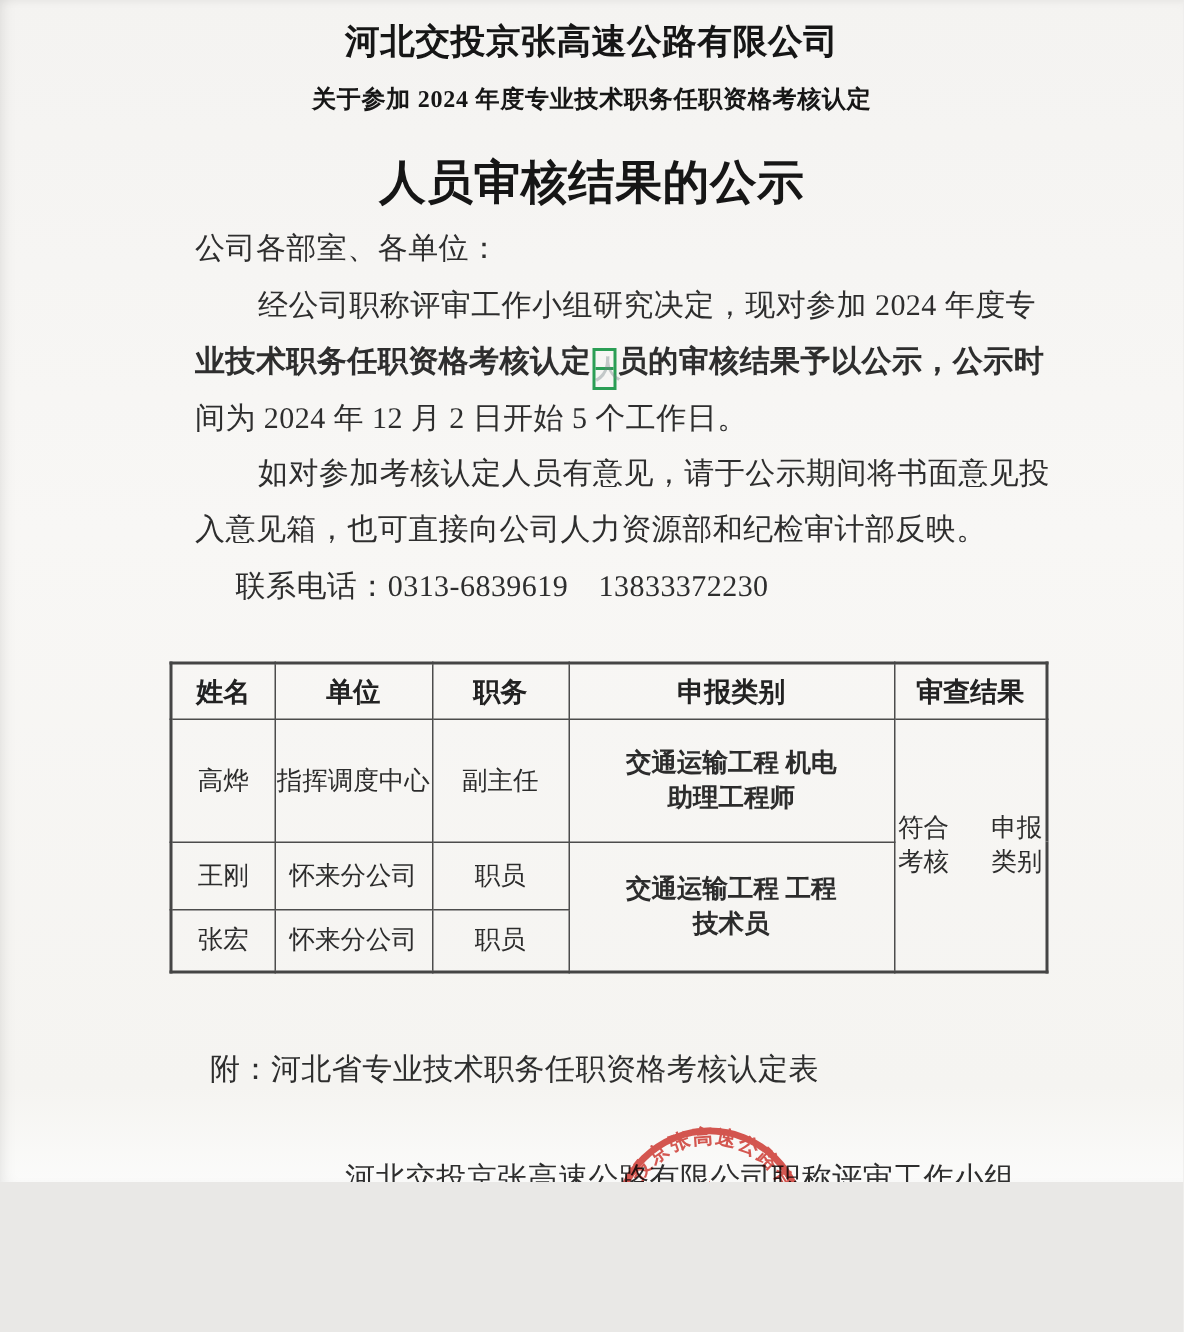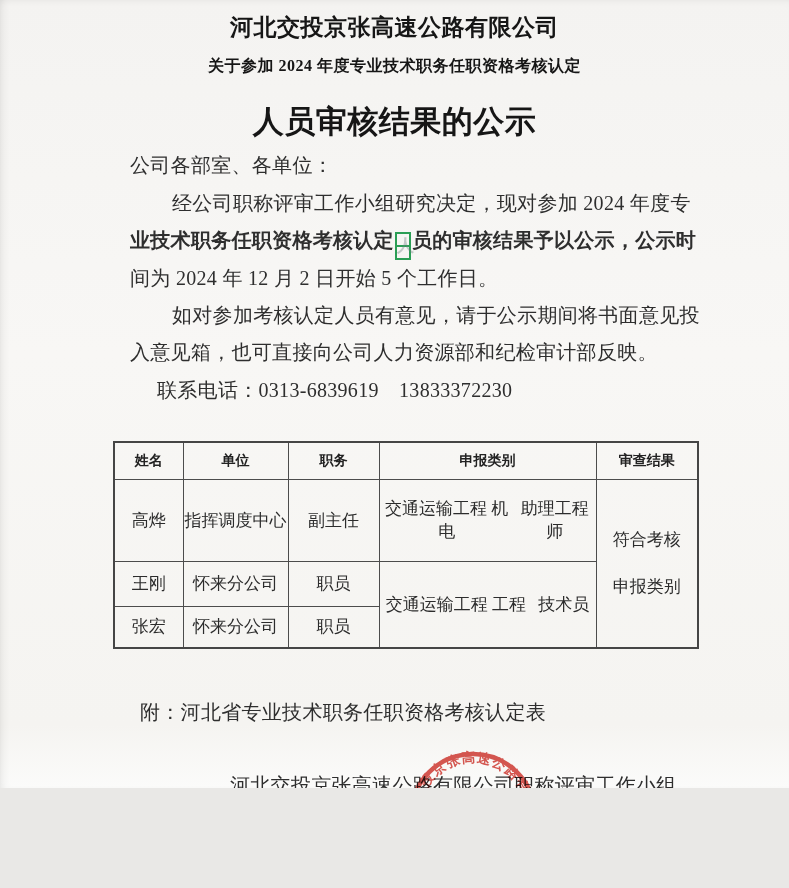--- a/index.html
+++ b/index.html
@@ -24,24 +24,24 @@
   }
   table.doc{
     position:absolute;left:113px;top:441px;border-collapse:collapse;table-layout:fixed;
     width:584px;font-family:"Liberation Serif", serif;
   }
   table.doc th, table.doc td{
     border:1px solid #4c4c4c;text-align:center;vertical-align:middle;
     padding:0;color:#2c2c2c;overflow:hidden;
   }
   table.doc{border:2px solid #454545;}
-  table.doc th{font-size:14px;font-weight:700;color:#222;}
+  table.doc th{font-size:18px;font-weight:700;color:#222;}
   table.doc td{font-size:17px;}
-  .cell-2line{display:flex;flex-direction:row;justify-content:space-around;height:100%;}
-  .cell-center-2line{display:flex;flex-direction:column;justify-content:center;gap:24px;height:100%;}
+  .cell-2line{display:flex;flex-direction:column;justify-content:space-around;height:100%;font-weight:bold;}
+  .cell-center-2line{display:flex;flex-direction:row;justify-content:center;gap:24px;height:100%;}
   .sig{font-size:20px;color:#2e2e2e;letter-spacing:.3px;font-family:Liberation Serif, serif;}
   .seal{position:absolute;left:405px;top:747px;width:136px;height:138px;mix-blend-mode:multiply;opacity:.88;}
   .bottom-strip{position:absolute;left:0;top:876px;width:789px;height:12px;background:#fcfcfb;}
   .bottom-widget{
     position:absolute;left:318px;top:881px;width:64px;height:14px;
     border:1px solid #b9b9b2;border-radius:4px;background:#f1f1ec;
   }
 </style>
 </head>
 <body>

